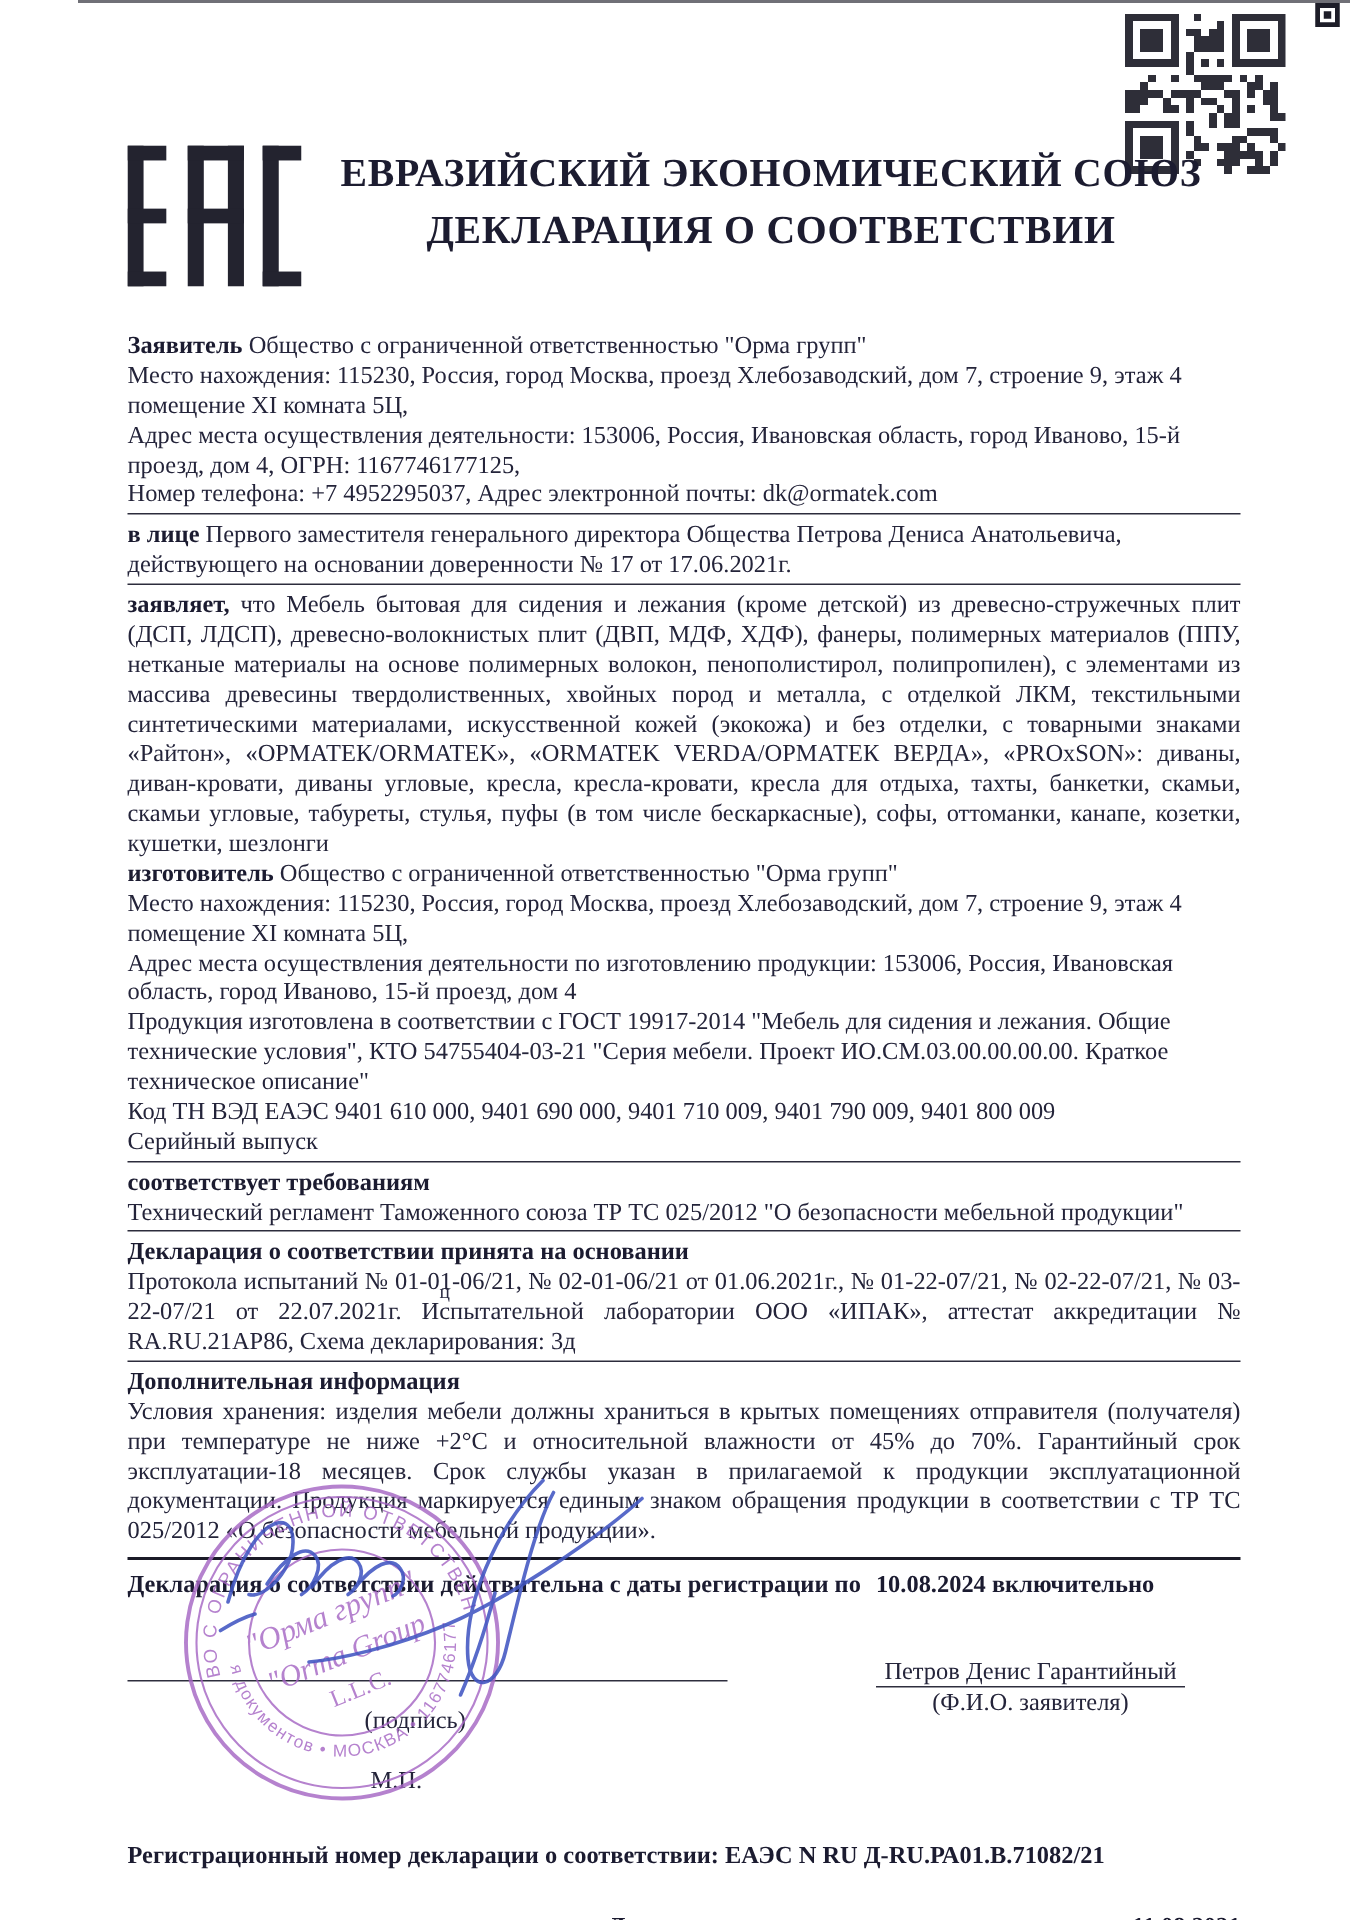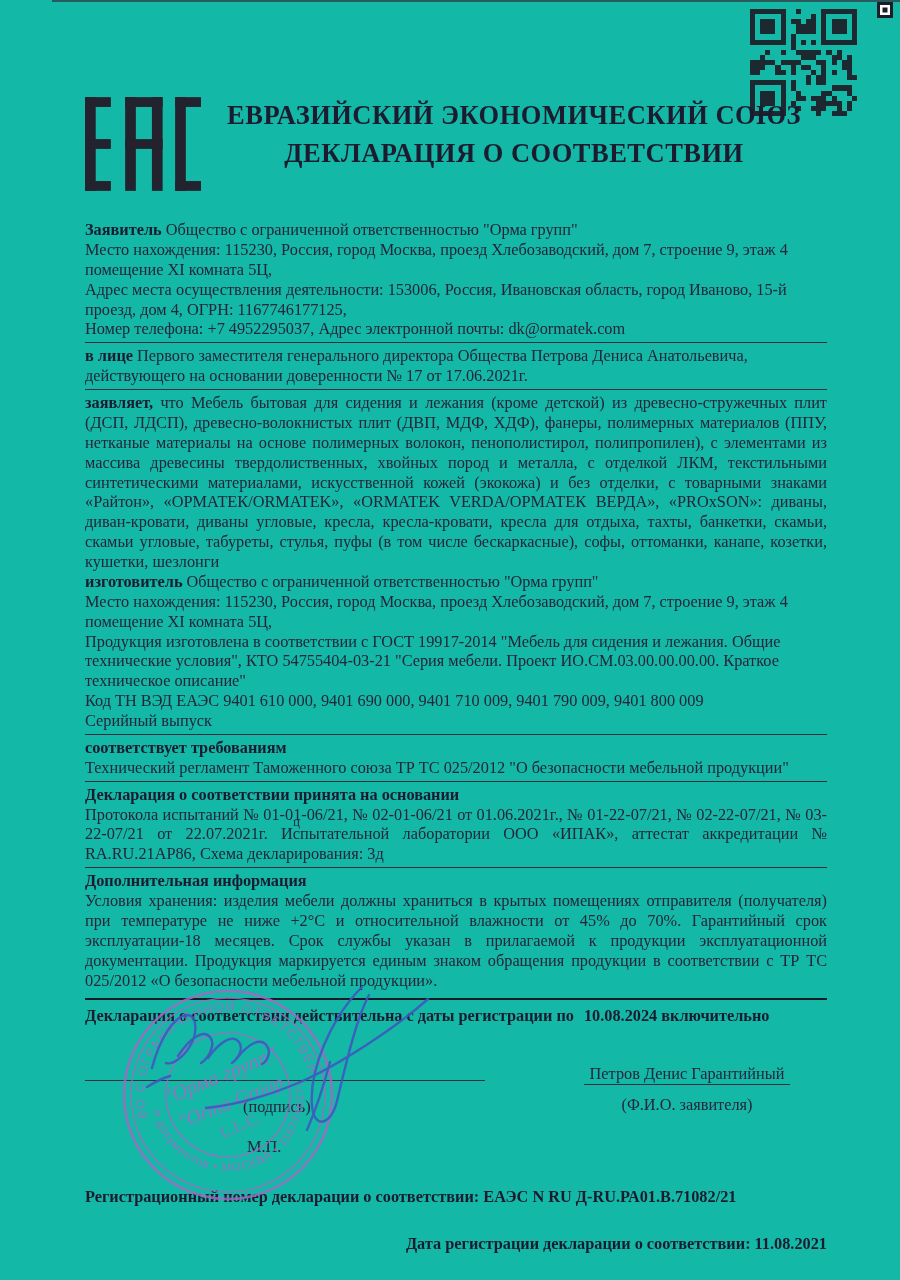--- a/index.html
+++ b/index.html
@@ -1,18 +1,18 @@
 <!DOCTYPE html>
 <html><head>
 <meta charset="utf-8">
 <style>
   html,body{margin:0;padding:0;background:#e8e8e8;}
   .page{
     position:relative; width:900px; height:1280px; margin:0 auto;
-    background:#14b8a6; overflow:hidden;
+    background:#ffffff; overflow:hidden;
     font-family:"Liberation Serif","DejaVu Serif",serif;
     color:#24243a;
   }
   .scan-edge-top{position:absolute;top:0;left:52px;right:0;height:2px;background:#33333d;opacity:.7;}
   .content{position:absolute;left:85px;width:742px;top:0;font-size:16.3px;line-height:1.22;}
   .header{display:flex;margin-top:92px;align-items:flex-start;}
   .eac-logo{width:116px;height:104px;flex:0 0 116px;}
   .titles{flex:1;text-align:center;font-weight:bold;font-size:26.5px;line-height:1.45;padding-top:4px;color:#1c1c30;letter-spacing:.5px;}
   .para{margin:0;}
   .lead{font-weight:bold;color:#1b1b30;}
@@ -24,21 +24,21 @@
   .basis-wrap{position:relative;}
   .stray{position:absolute;left:208px;top:29px;font-size:13px;color:#2c2c44;}
   .validity{font-weight:bold;color:#1b1b30;margin-top:6px;}
   .validity .date{margin-left:10px;}
   .sig-row{display:flex;justify-content:space-between;margin-top:8px;}
   .sig-left{width:400px;}
   .sig-line{height:46px;border-bottom:1.6px solid #2e2e3e;}
   .sig-caption{margin-left:158px;margin-top:16px;}
   .sig-right{width:280px;text-align:center;padding-top:30px;}
   .sig-name{display:inline-block;border-bottom:1.2px solid #2e2e3e;padding:0 6px;}
-  .sig-fio{margin-top:10px;}
+  .sig-fio{margin-top:0;}
   .mp{margin:20px 0 0 162px;}
   .reg{margin-top:30px;font-weight:bold;color:#1b1b30;}
   .reg + .reg{margin-top:27px;text-align:right;}
   
   .qr{position:absolute;left:750px;top:9px;width:107px;height:107px;opacity:.92;}
   .corner-sq{position:absolute;left:877px;top:2px;width:10px;height:10px;background:#1d1d28;border:3px solid #1d1d28;box-shadow:inset 0 0 0 2.5px #fff;}
   
   .ink{position:absolute;left:0;top:0;width:900px;height:1280px;pointer-events:none;}
 </style>
 </head>
@@ -299,20 +299,21 @@
 
     <hr class="rule">
 
     <div>
       <p class="para just"><span class="lead">заявляет,</span> <span>что Мебель бытовая для сидения и лежания (кроме детской) из древесно-стружечных плит (ДСП, ЛДСП), древесно-волокнистых плит (ДВП, МДФ, ХДФ), фанеры, полимерных материалов (ППУ, нетканые материалы на основе полимерных волокон, пенополистирол, полипропилен), с элементами из массива древесины твердолиственных, хвойных пород и металла, с отделкой ЛКМ, текстильными синтетическими материалами, искусственной кожей (экокожа) и без отделки, с товарными знаками «Райтон», «ОРМАТЕК/ORMATEK», «ORMATEK VERDA/ОРМАТЕК ВЕРДА», «PROxSON»: диваны, диван-кровати, диваны угловые, кресла, кресла-кровати, кресла для отдыха, тахты, банкетки, скамьи, скамьи угловые, табуреты, стулья, пуфы (в том числе бескаркасные), софы, оттоманки, канапе, козетки, кушетки, шезлонги</span></p>
     </div>
 
     <div>
       <p class="para"><span class="lead">изготовитель</span> <span>Общество с ограниченной ответственностью "Орма групп"</span></p>
       <p class="para">Место нахождения: 115230, Россия, город Москва, проезд Хлебозаводский, дом 7, строение 9, этаж 4 помещение XI комната 5Ц,</p>
+      <p class="para">Адрес места осуществления деятельности по изготовлению продукции: 153006, Россия, Ивановская область, город Иваново, 15-й проезд, дом 4</p>
       <p class="para">Продукция изготовлена в соответствии с ГОСТ 19917-2014 "Мебель для сидения и лежания. Общие технические условия", КТО 54755404-03-21 "Серия мебели. Проект ИО.СМ.03.00.00.00.00. Краткое техническое описание"</p>
       <p class="para">Код ТН ВЭД ЕАЭС  9401 610 000, 9401 690 000, 9401 710 009, 9401 790 009, 9401 800 009</p>
       <p class="para">Серийный выпуск</p>
     </div>
 
     <hr class="rule">
 
     <div>
       <p class="para heading">соответствует требованиям</p>
       <p class="para">Технический регламент Таможенного союза ТР ТС 025/2012 "О безопасности мебельной продукции"</p>

